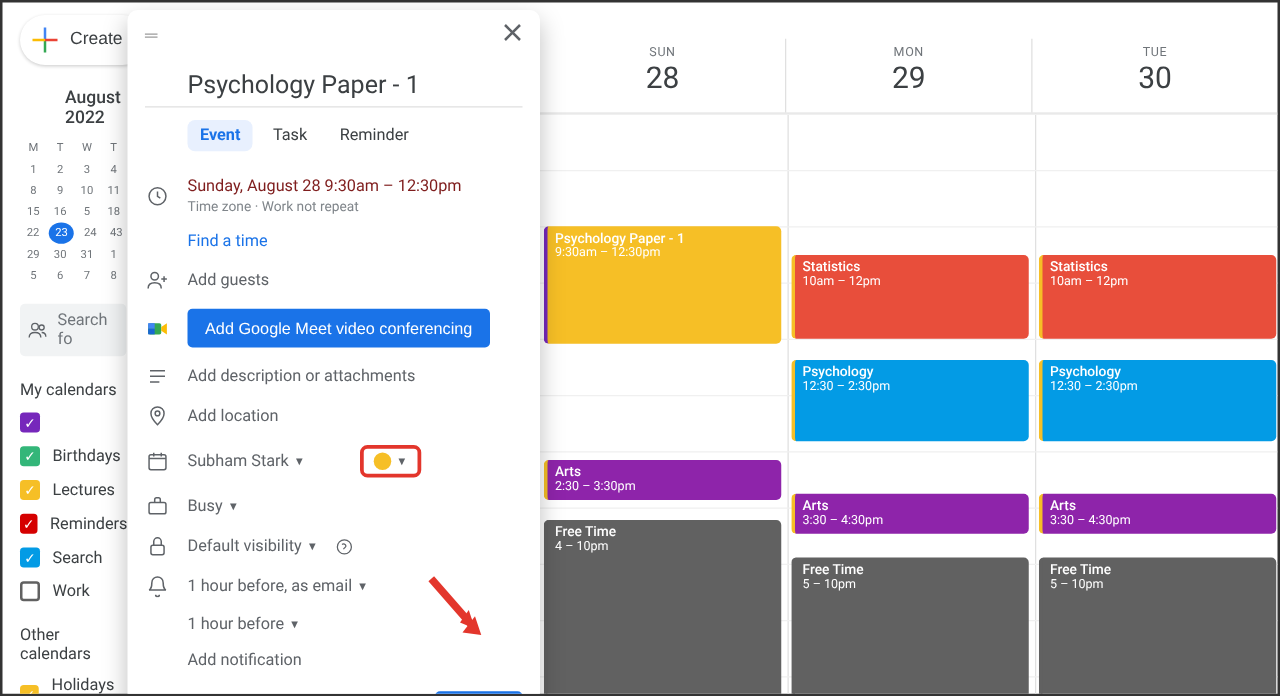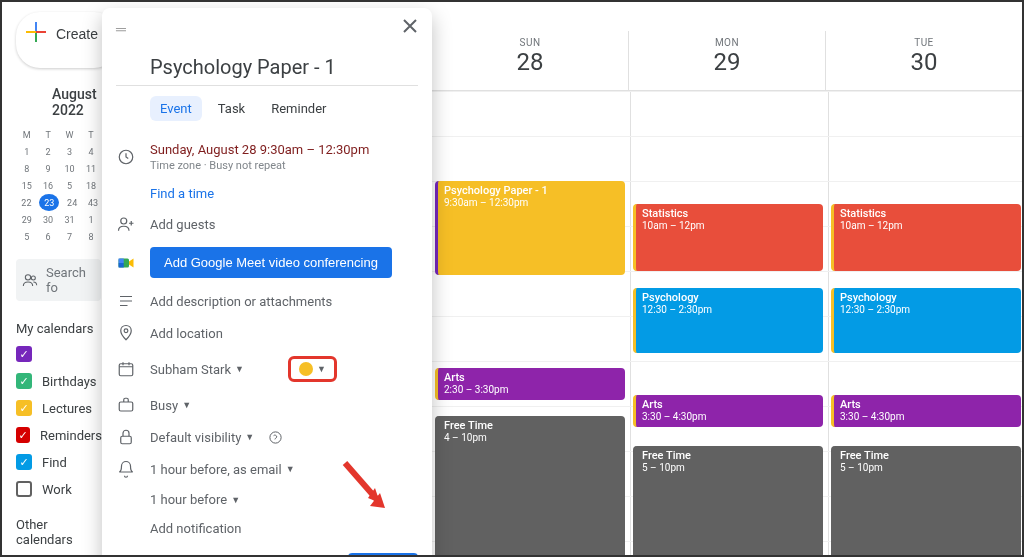--- a/index.html
+++ b/index.html
@@ -17,26 +17,26 @@
     .sidebar {
       position: absolute;
       left: 0;
       top: 0;
       width: 100px;
       height: 100%;
       padding: 10px 0 0 14px;
     }
     .create-btn {
       display: flex;
-      align-items: flex-end;
+      align-items: flex-start;
       gap: 10px;
       background: #fff;
       border: none;
       border-radius: 24px;
-      padding: 10px 20px 26px 10px;
+      padding: 10px 20px 10px 10px;
       box-shadow: 0 1px 3px rgba(0,0,0,0.2);
       font-size: 14px;
       color: #3c4043;
       cursor: pointer;
       margin-bottom: 18px;
     }
     .plus-icon {
       width: 20px;
       height: 20px;
       position: relative;
@@ -234,21 +234,21 @@
     }
     .tab {
       padding: 5px 10px;
       border-radius: 6px;
       color: #3c4043;
       cursor: pointer;
     }
     .tab.active {
       background: #e8f0fe;
       color: #1a73e8;
-      font-weight: 400;
+      font-weight: 700;
     }
     .modal-row {
       display: flex;
       align-items: center;
       gap: 14px;
       padding: 7px 0;
       font-size: 13px;
       color: #5f6368;
     }
     .modal-row .icn {
@@ -430,21 +430,21 @@
       <div class="cal-item">
         <div class="cal-check" style="background: rgb(246, 191, 38);">✓</div>
         <span>Lectures</span>
       </div>
       <div class="cal-item">
         <div class="cal-check" style="background: rgb(213, 0, 0);">✓</div>
         <span>Reminders</span>
       </div>
       <div class="cal-item">
         <div class="cal-check" style="background: rgb(3, 155, 229);">✓</div>
-        <span>Find</span>
+        <span>Search</span>
       </div>
       <div class="cal-item">
         <div class="cal-check unchecked"></div>
         <span>Work</span>
       </div>
     </div>
 
   <div class="cal-section-title">Other calendars</div>
   <div id="other-cals">
       <div class="cal-item">
@@ -550,21 +550,21 @@
 
   <div class="modal-row">
     <span class="icn">
       <svg class="svg-icon" viewBox="0 0 24 24">
           <circle cx="12" cy="12" r="9"></circle>
           <path d="M12 7v5l3 2"></path>
         </svg>
     </span>
     <div class="content">
       <div class="datetime-main">Sunday, August 28   9:30am  –  12:30pm</div>
-      <div class="datetime-sub">Time zone · Busy not repeat</div>
+      <div class="datetime-sub">Time zone · Work not repeat</div>
     </div>
   </div>
 
   <div class="modal-row">
     <span class="icn"></span>
     <span class="link-text">Find a time</span>
   </div>
 
   <div class="modal-row">
     <span class="icn">

